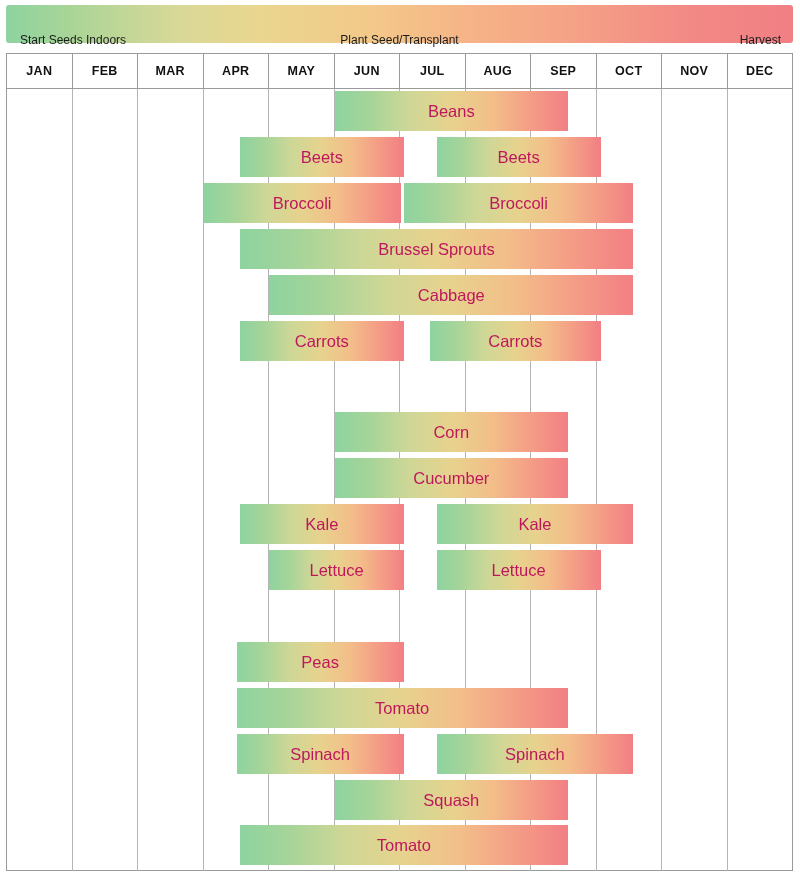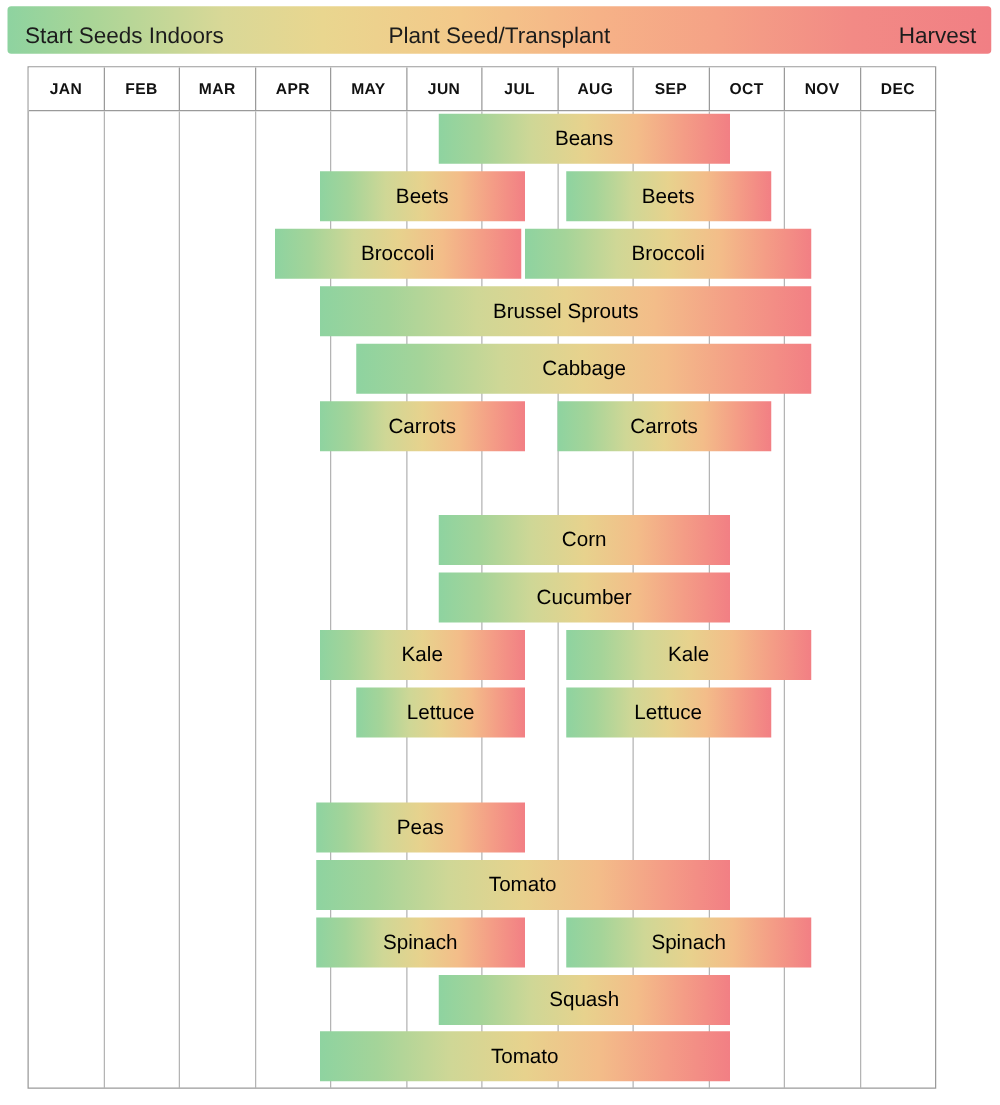--- a/index.html
+++ b/index.html
@@ -29,41 +29,40 @@
         #d9d897 22%,
         #e9d68f 32%,
         #f3c98a 46%,
         #f6b287 60%,
         #f5a286 72%,
         #f28a85 86%,
         #f17f84 100%);
   }
   .legend-label {
     position: absolute;
-    top: 4px;
+    top: 16px;
     height: 56px;
     line-height: 38px;
-    font-size: 18px;
+    font-size: 12px;
     color: #1c1c1c;
     white-space: nowrap;
   }
   #legend-start  { left: 14px; }
   #legend-plant  { left: 0; width: 787px; text-align: center; }
   #legend-harvest{ right: 12px; margin-left: 16px; }
 
   
   #calendar {
     position: absolute;
     left: 6px;
     top: 53px;
-    width: 727px;
+    width: 787px;
     height: 818px;
     border: 1px solid #9a9a9a;
     box-sizing: border-box;
-    margin-left: 16px;
   }
 
   
   #month-header {
     position: absolute;
     left: 0; top: 0;
     width: 100%;
     height: 35px;
     display: flex;
     border-bottom: 1px solid #9a9a9a;
@@ -122,21 +121,21 @@
         #f3bd89 68%,
         #f49d86 84%,
         #f27f84 100%);
   }
   .bar-label {
     position: absolute;
     top: 0;
     height: 40px;
     line-height: 40px;
     font-size: 16.5px;
-    color: #000000;
+    color: #be185d;
     white-space: nowrap;
     transform: translateX(-50%);
   }
 </style>
 </head>
 <body>
 
 <div id="legend-bar">
   <span class="legend-label" id="legend-start">Start Seeds Indoors</span>
   <span class="legend-label" id="legend-plant">Plant Seed/Transplant</span>

